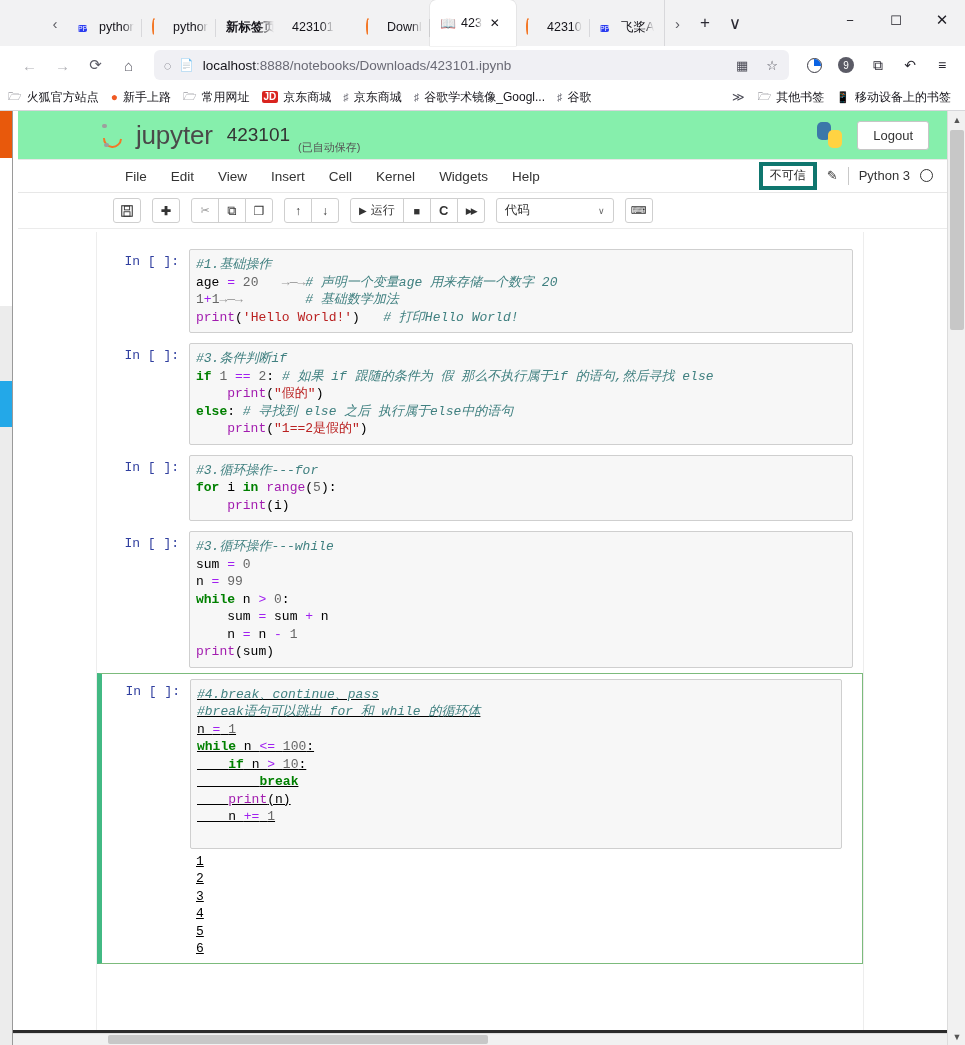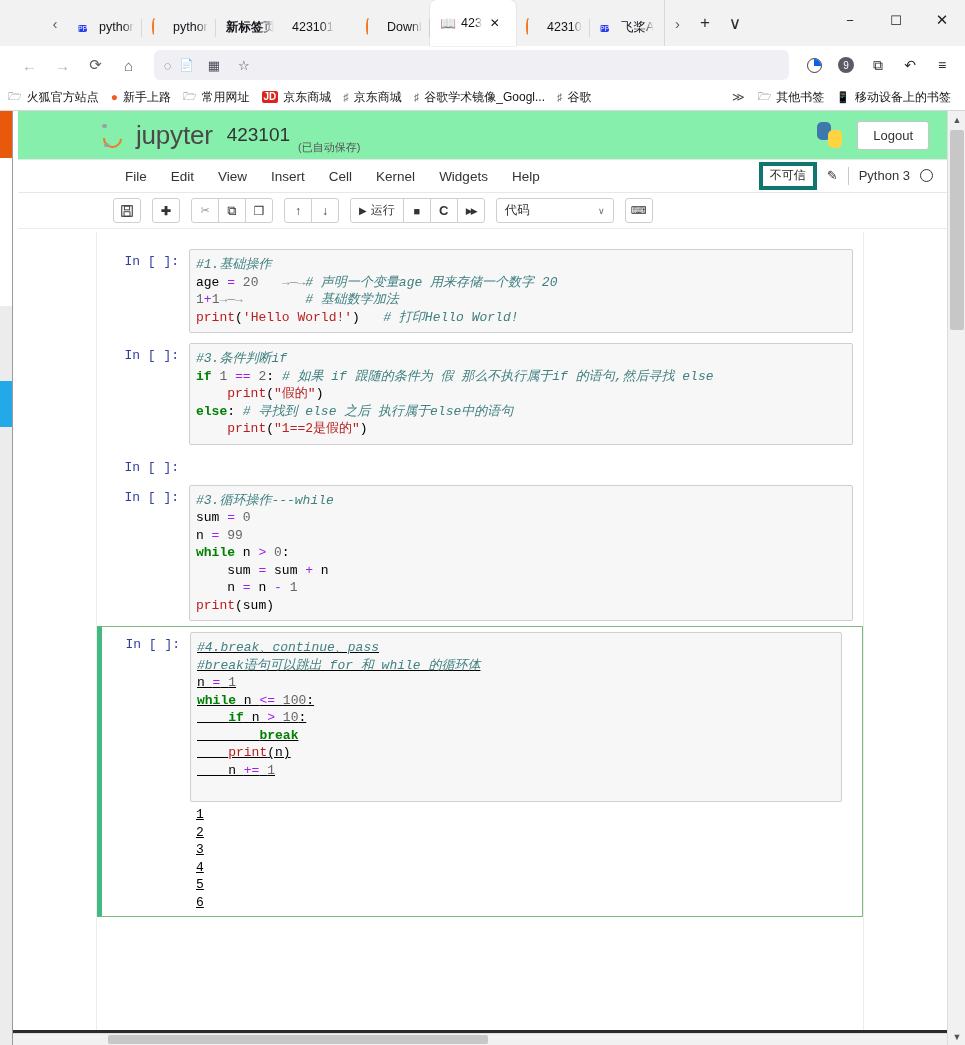--- a/index.html
+++ b/index.html
@@ -267,21 +267,21 @@
   }
   .outarea { display: flex; padding: 4px 10px 0 0; }
   .outtext {
     flex: 1; font-family: "Liberation Mono", monospace; font-size: 13px;
     line-height: 17.5px; white-space: pre; color: #000; padding-left: 6px;
   }
 
   
   .c  { color: #408080; font-style: italic; }   
   .k  { color: #008000; font-weight: bold; }    
-  .nb { color: #b91c1c; }                       
+  .nb { color: #a21caf; }                       
   .s  { color: #ba2121; }                       
   .mi { color: #666666; }                       
   .op { color: #a020f0; }                       
   .tab-arrow { color: #9a9a9a; }
 
   
   .vscroll {
     position: absolute; right: 0; top: 111px; width: 18px; height: 934px;
     background: #f1f1f1; border-left: 1px solid #dcdcdc; z-index: 9;
   }
@@ -379,20 +379,21 @@
 
   <div class="navbar">
     <div class="navbtn dim">←</div>
     <div class="navbtn dim">→</div>
     <div class="navbtn">⟳</div>
     <div class="navbtn">⌂</div>
 
     <div class="urlbar">
       <span class="shield">◌</span>
       <span class="pagei">📄</span>
+      <span class="url-text"><span>localhost</span><span class="dim">:8888/notebooks/Downloads/423101.ipynb</span></span>
       <span class="ri">▦</span>
       <span class="ri">☆</span>
     </div>
 
     <div class="navright">
       <div class="ic">
           <span class="pie-ico"></span>
         </div>
       <div class="ic">
           <span class="badge-circle">9</span>
@@ -585,20 +586,25 @@
               <pre class="code"><span class="c">#3.条件判断if</span>
 <span class="k">if</span> <span class="mi">1</span> <span class="op">==</span> <span class="mi">2</span>: <span class="c"># 如果 if 跟随的条件为 假 那么不执行属于if 的语句,然后寻找 else</span>
     <span class="nb">print</span>(<span class="s">"假的"</span>)
 <span class="k">else</span>: <span class="c"># 寻找到 else 之后 执行属于else中的语句</span>
     <span class="nb">print</span>(<span class="s">"1==2是假的"</span>)</pre>
             </div>
           </div>
 
           <div class="cell">
             <div class="prompt">In [ ]:</div>
+            <div class="inputarea">
+              <pre class="code"><span class="c">#3.循环操作---for</span>
+<span class="k">for</span> i <span class="k">in</span> <span class="nb">range</span>(<span class="mi">5</span>):
+    <span class="nb">print</span>(i)</pre>
+            </div>
           </div>
 
           <div class="cell">
             <div class="prompt">In [ ]:</div>
             <div class="inputarea">
               <pre class="code"><span class="c">#3.循环操作---while</span>
 sum <span class="op">=</span> <span class="mi">0</span>
 n <span class="op">=</span> <span class="mi">99</span>
 <span class="k">while</span> n <span class="op">&gt;</span> <span class="mi">0</span>:
     sum <span class="op">=</span> sum <span class="op">+</span> n

